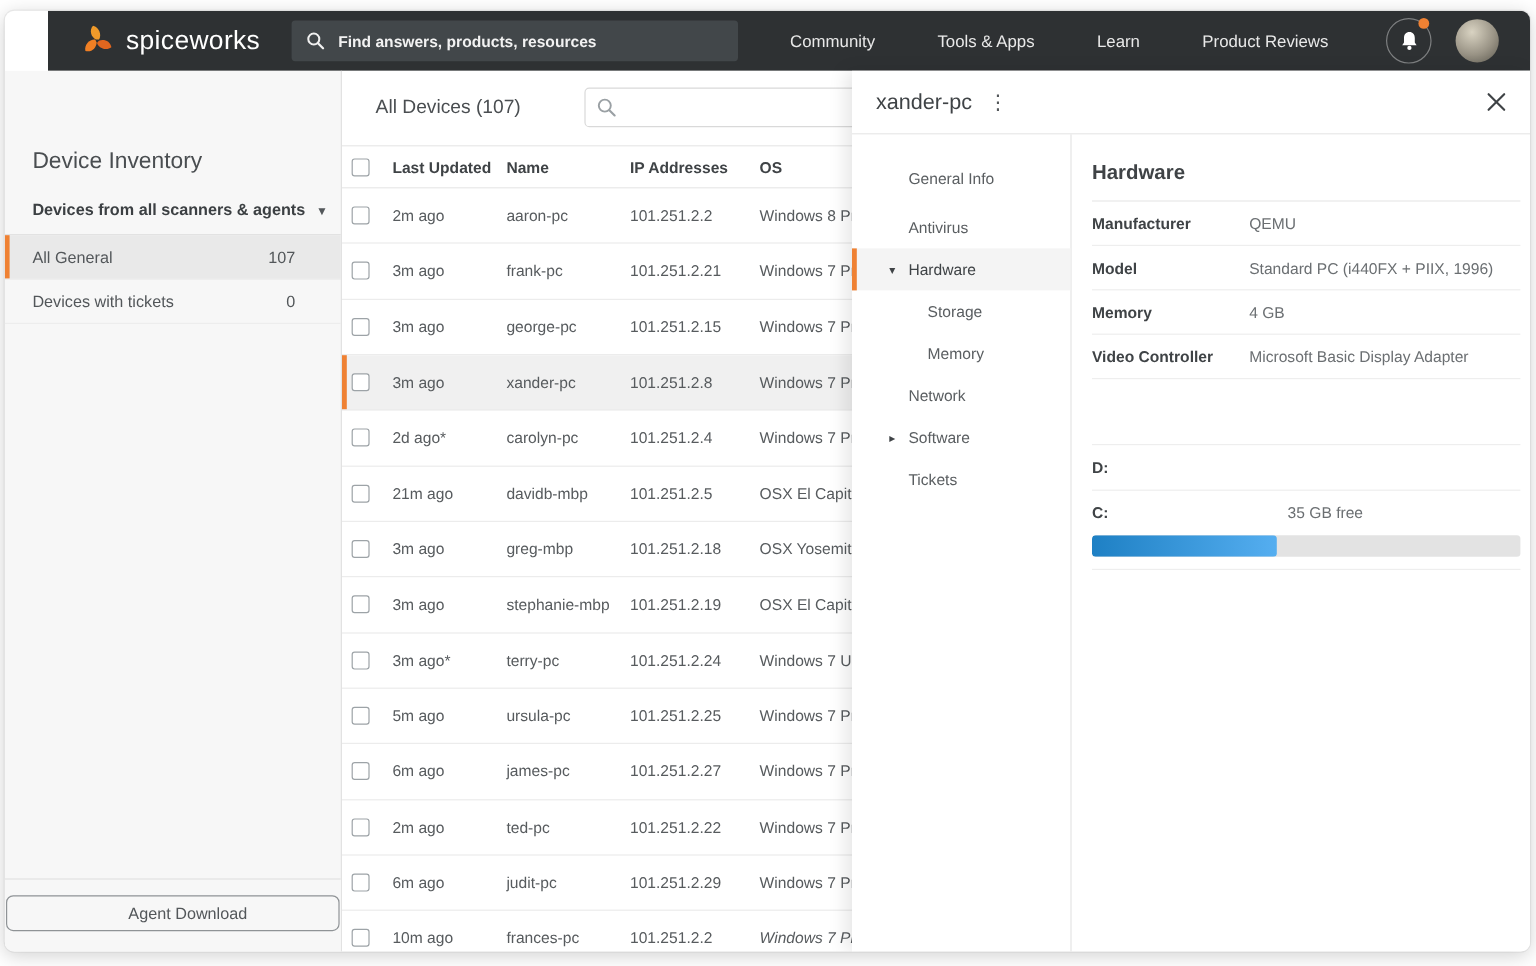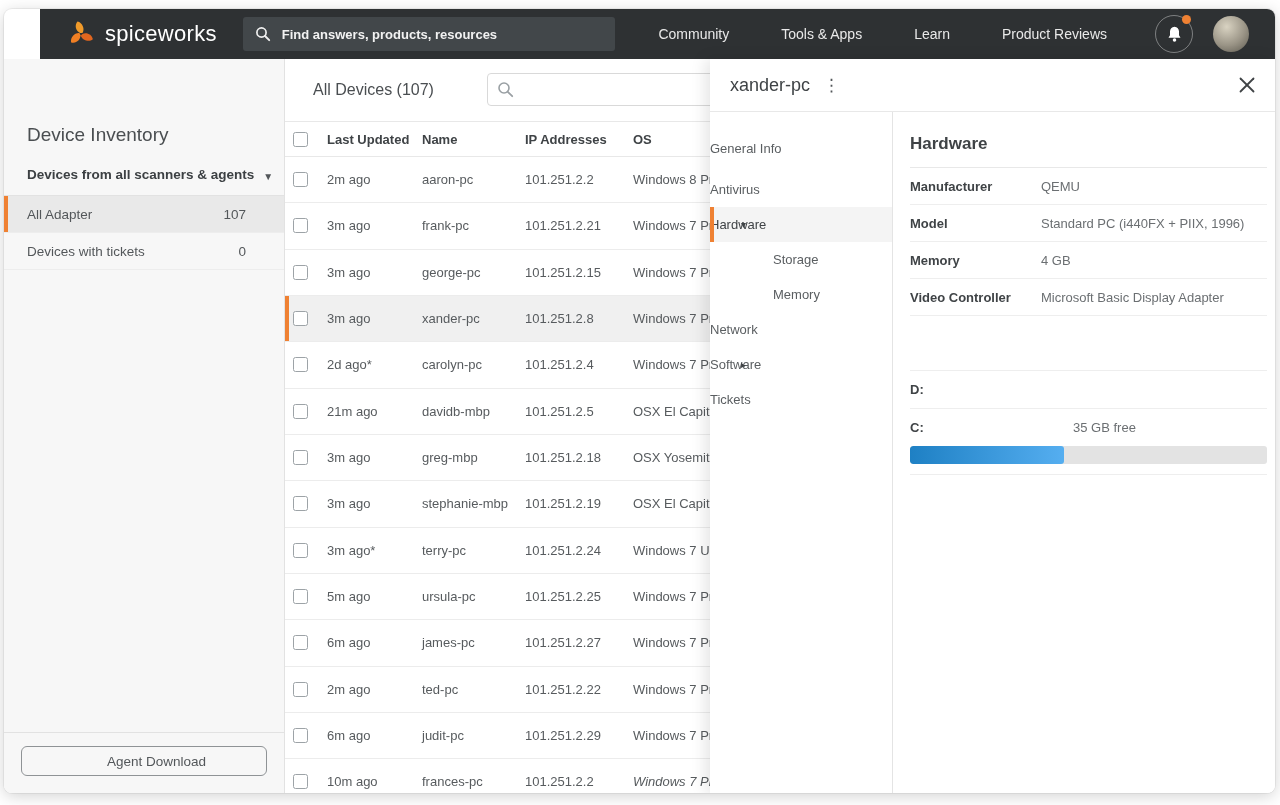--- a/index.html
+++ b/index.html
@@ -36,21 +36,21 @@
                display:flex; align-items:flex-end; gap:9px; cursor:pointer; }
   .caret-glyph { font-size:10px; color:#53575a; }
   .sb-list { border-top:1px solid #e2e2e2; }
   .sb-item { height:37px; display:flex; align-items:center; padding:0 38px 0 23px; font-size:13.5px;
              color:#53575a; position:relative; border-bottom:1px solid #ededed; cursor:pointer; }
   .sb-item .count { margin-left:auto; }
   .sb-item.selected { background:#e9e9e9; }
   .sb-item.selected::before { content:""; position:absolute; left:0; top:0; bottom:0; width:4px; background:var(--accent); }
   .sb-bottom { position:absolute; left:0; right:0; bottom:0; border-top:1px solid #e2e2e2;
                padding:13px 0 17px; display:flex; justify-content:center; background:#f7f7f7; }
-  .agent-btn { width:246px; height:30px; border:1px solid #8f9396; border-radius:6px; background:transparent;
+  .agent-btn { width:278px; height:30px; border:1px solid #8f9396; border-radius:6px; background:transparent;
                color:#53575a; font-size:13.5px; font-family:inherit; cursor:pointer;padding-left:25px; }
 
   
   .main { flex:1; background:#fff; position:relative; overflow:hidden; }
   .main-header { height:63px; display:flex; align-items:center; padding-left:28px; border-bottom:1px solid #e8e8e8; position:relative; }
   .main-title { font-size:16px; color:#4a4e51; }
   .table-search { position:absolute; left:202px; top:14px; width:420px; height:33px; border:1px solid #d9d9d9;
                   border-radius:4px; background:#fff; display:flex; align-items:center; padding:0 9px; gap:8px; }
   .table-search input { border:none; outline:none; flex:1; font-size:13px; font-family:inherit; color:#53575a; }
   .thead { height:35px; display:flex; align-items:center; padding-left:8px; font-size:13px; font-weight:bold;
@@ -66,21 +66,21 @@
 
   
   .panel { position:absolute; top:0; left:706px; right:0; bottom:0; background:#fff;
            box-shadow:-5px 0 14px rgba(0,0,0,.10); display:flex; flex-direction:column; }
   .panel-header { height:53px; flex:none; display:flex; align-items:center; padding:0 20px; border-bottom:1px solid #e8e8e8; }
   .panel-title { font-size:18px; color:#3f4346; }
   .kebab { margin-left:13px; font-size:17px; color:#53575a; cursor:pointer; line-height:1; }
   .close-x { margin-left:auto; cursor:pointer; display:flex; align-items:center; }
   .panel-body { flex:1; display:flex; min-height:0; }
   .panel-nav { width:183px; flex:none; border-right:1px solid #e4e4e4; padding-top:19px; }
-  .pnav-item { height:35px; display:flex; align-items:center; font-size:13px;
+  .pnav-item { height:35px; display:flex; align-items:center; padding-left:47px; font-size:13px;
                color:#5a5e61; position:relative; cursor:pointer; }
   .pnav-item.indent { padding-left:63px; }
   .pnav-item.selected { background:#f4f4f4; color:#3f4346; }
   .pnav-item.selected::before { content:""; position:absolute; left:0; top:0; bottom:0; width:4px; background:var(--accent); }
   .pnav-caret { position:absolute; left:31px; font-size:10px; color:#3f4346; }
   .pnav-item.gap-after { margin-bottom:6px; }
   .panel-detail { flex:1; padding-left:17px; overflow:hidden; }
   .detail-title { height:56px; display:flex; align-items:flex-end; padding-bottom:13px; font-size:17px;
                   font-weight:bold; color:#3f4346; border-bottom:1px solid #e8e8e8; margin-right:8px; }
   .field { height:37px; display:flex; align-items:center; border-bottom:1px solid #eeeeee; margin-right:8px; font-size:13px; }
@@ -143,21 +143,21 @@
   <div class="content">
 
     <div class="sidebar">
       <div class="sb-title">Device Inventory</div>
       <div class="sb-filter">
         <span>Devices from all scanners &amp; agents</span>
         <span class="caret-glyph">▼</span>
       </div>
       <div class="sb-list" id="sb-list">
           <div class="sb-item selected">
-    <span class="sb-label">All Adapter</span>
+    <span class="sb-label">All General</span>
     <span class="count">107</span>
   </div>
           <div class="sb-item">
     <span class="sb-label">Devices with tickets</span>
     <span class="count">0</span>
   </div>
         </div>
       <div class="sb-bottom">
         <button class="agent-btn">Agent Download</button>
       </div>

